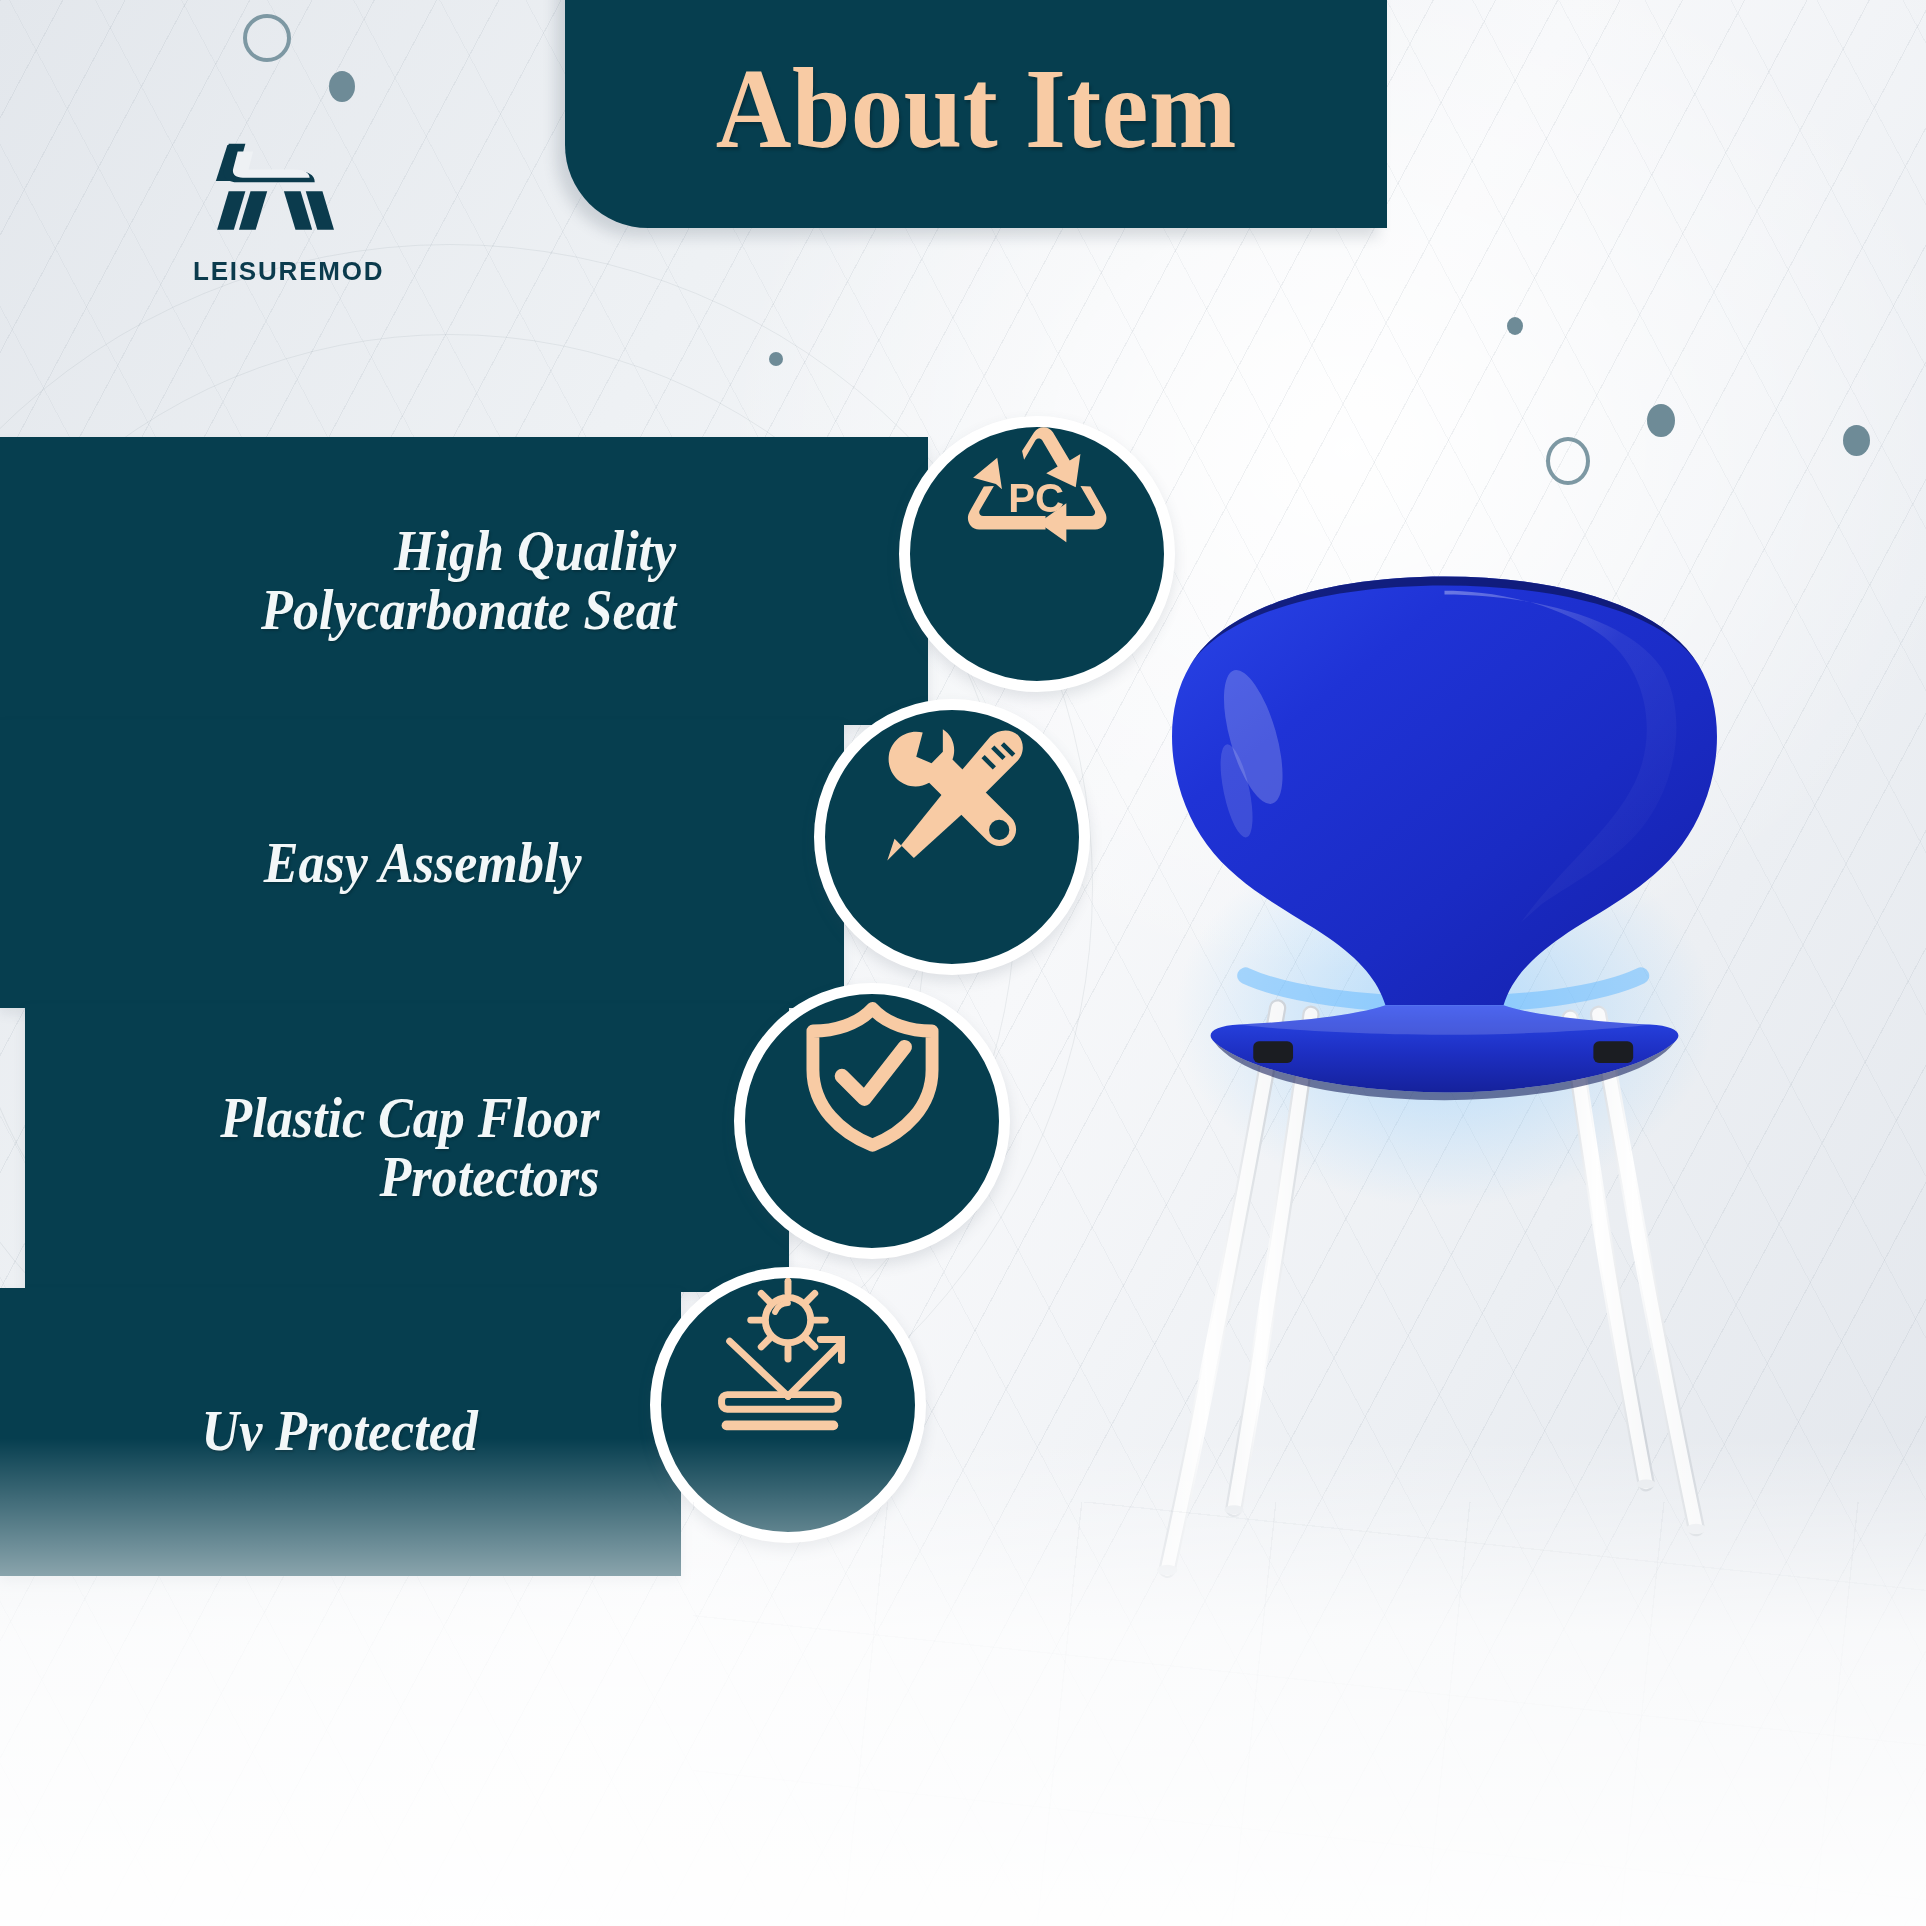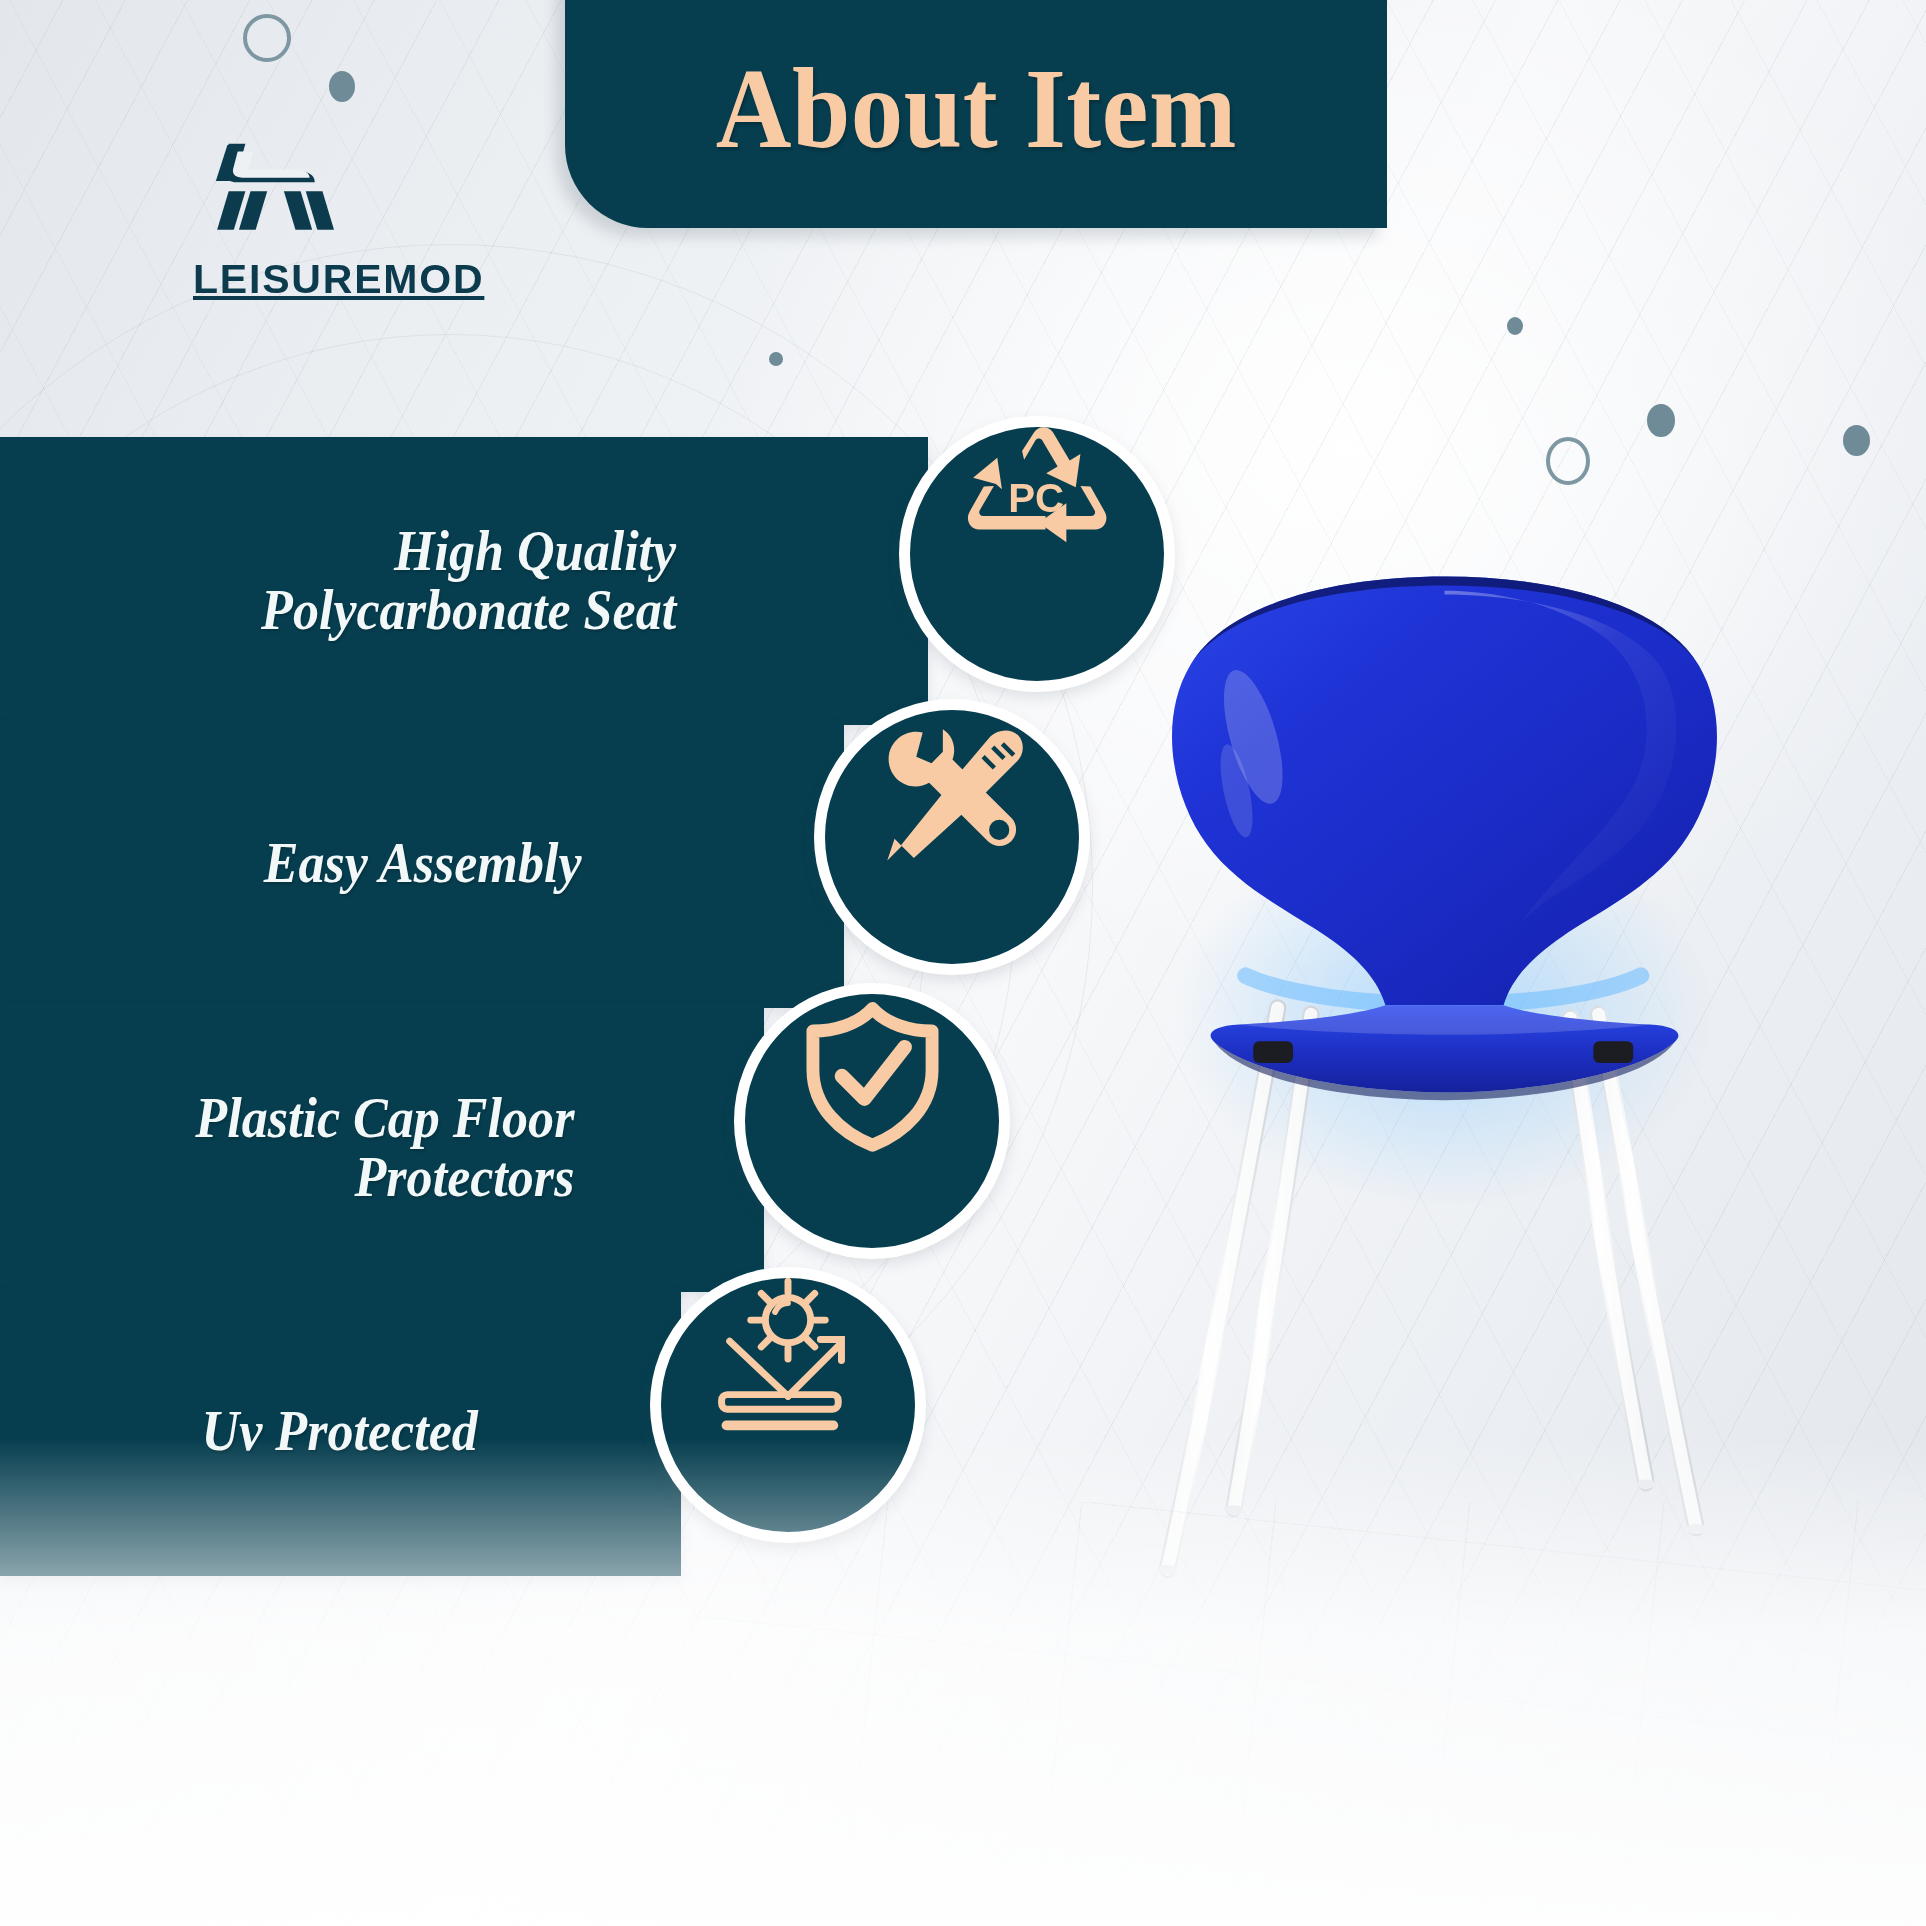--- a/index.html
+++ b/index.html
@@ -46,22 +46,22 @@
   .dot{position:absolute;border-radius:50%;}
   .dot.fill{background:#6e8b97;}
   .dot.ring{border:4.5px solid #7d98a3;background:transparent;}
 
   
   #logo{position:absolute;left:193px;top:141px;width:212px;}
   #logo svg{display:block;margin-left:19px;}
   #logo .wordmark{
     margin-top:11.6px;
     font-family:"Liberation Sans", sans-serif;
-    font-weight:700;font-size:41px;letter-spacing:1.8px;
-    color:#0b3b4d;white-space:nowrap;text-decoration:underline;
+    font-weight:700;font-size:26px;letter-spacing:1.8px;
+    color:#0b3b4d;white-space:nowrap;
   }
 
   
   #title-banner{
     position:absolute;left:565px;top:-26px;width:822px;height:254px;
     background:#063e4f;
     border-radius:0 0 0 83px;
     box-shadow:-9px 9px 14px rgba(60,80,95,.18);
     display:flex;align-items:center;justify-content:center;
   }
@@ -103,21 +103,21 @@
     border:11.6px solid #ffffff;
     box-sizing:border-box;
     display:flex;justify-content:center;
     box-shadow:0 6.4px 14px rgba(60,80,95,.13);
   }
   .badge svg{display:block;}
 
   
   #f1{top:437px;}  #f1 .bar{width:928px;} #f1 .badge{left:899px;}
   #f2{top:720px;} #f2 .bar{width:844px;} #f2 .badge{left:814px;}
-  #f3{top:1004px;} #f3 .bar{width:764px;} #f3 .badge{left:734px;}
+  #f3{top:1004px;} #f3 .bar{width:764px;margin-left:25px;} #f3 .badge{left:734px;}
   #f4{top:1288px;} #f4 .bar{width:681px;} #f4 .badge{left:650px;}
 
   
   #chair{position:absolute;left:1085px;top:565px;width:719px;height:1091px;}
   #chair svg{display:block;width:100%;height:100%;}
 
   
   .tiles{
     position:absolute;left:693px;right:0;bottom:0;height:424px;pointer-events:none;
     background-image:

